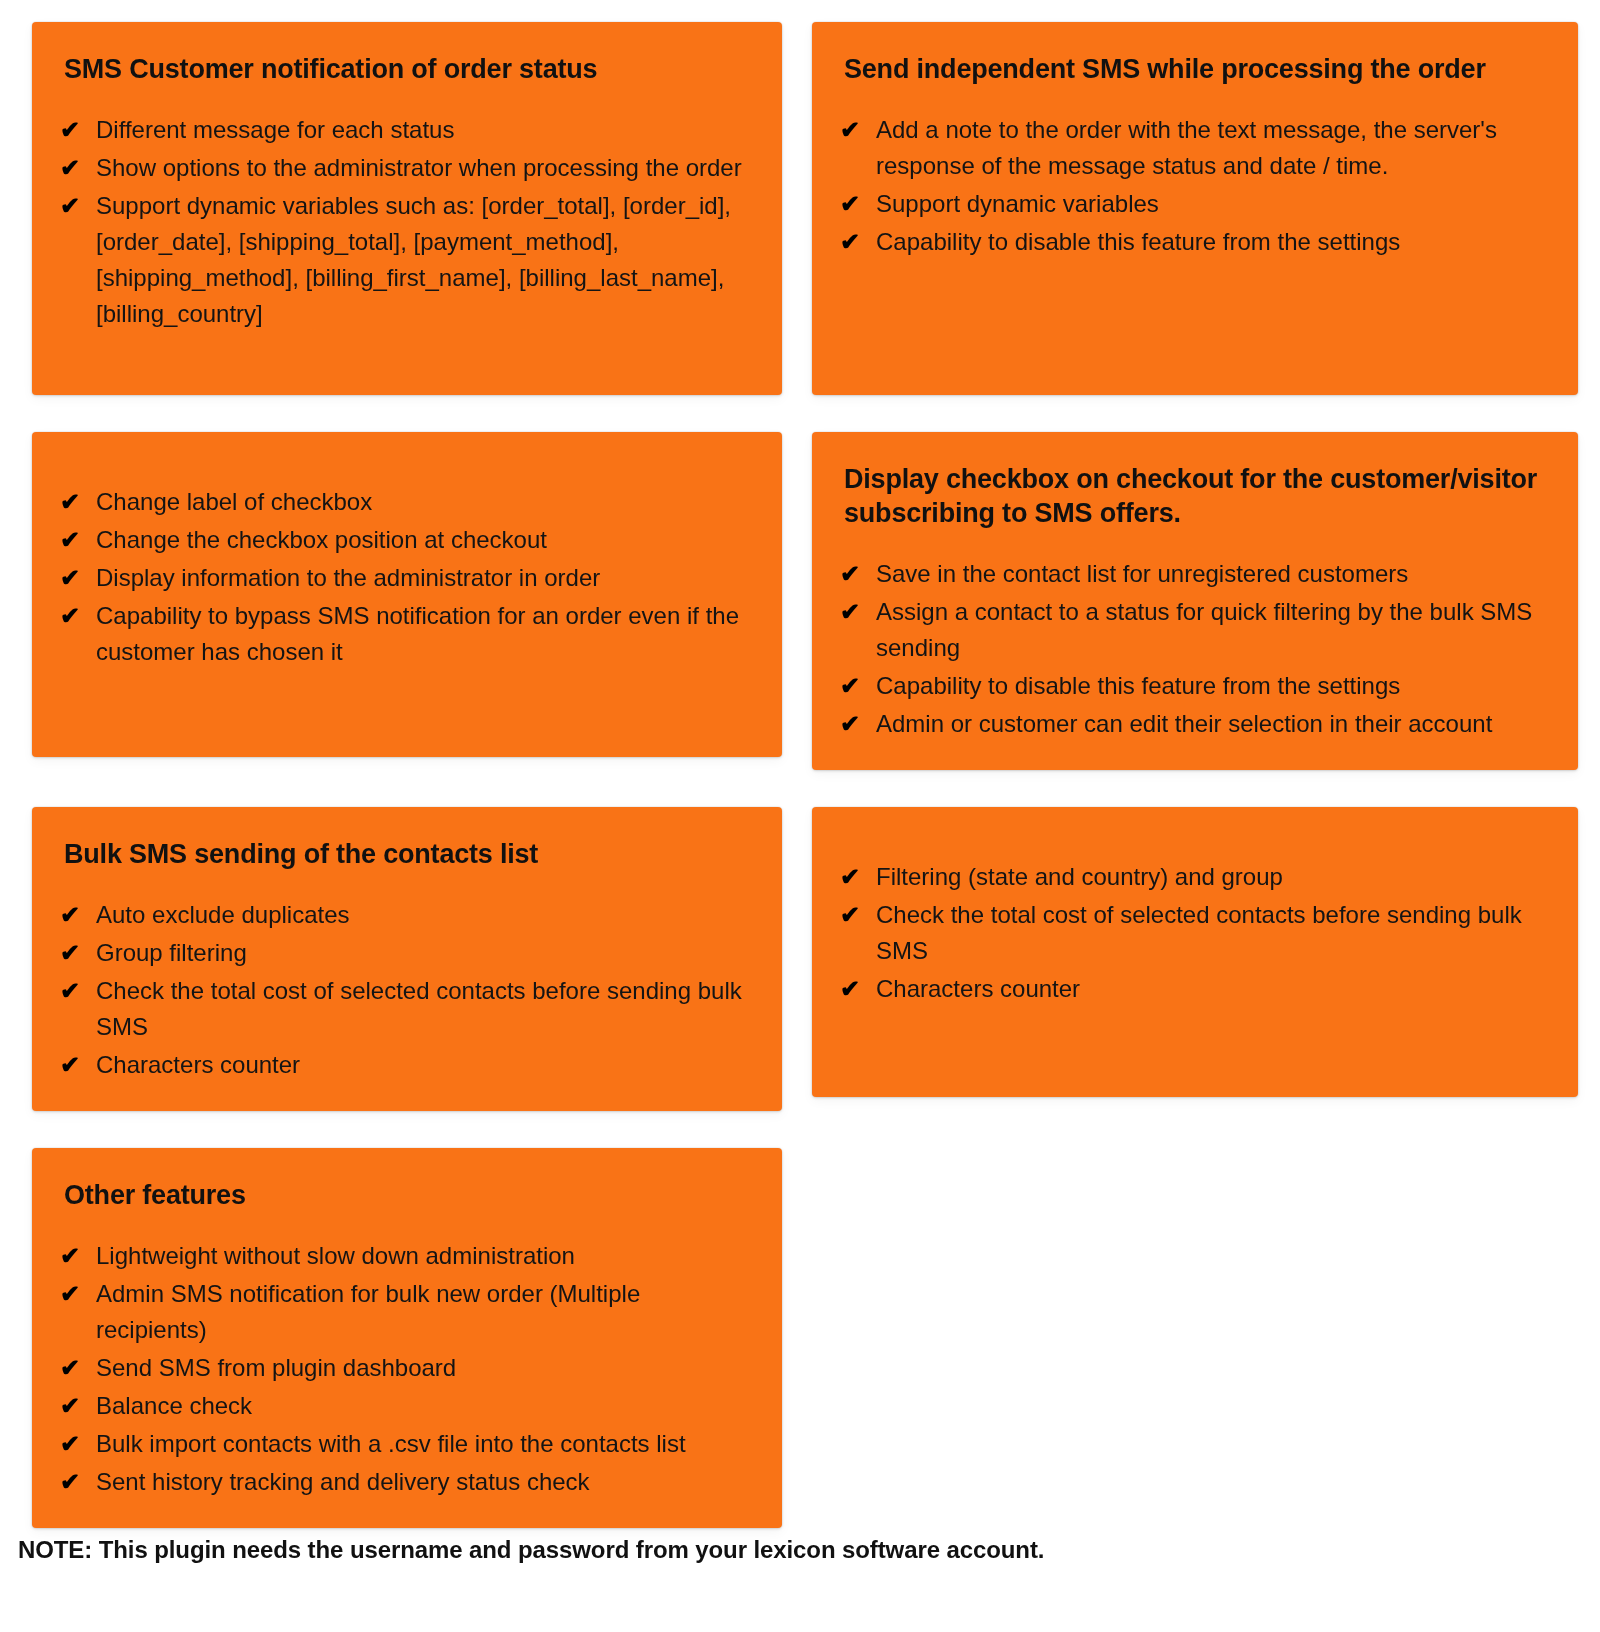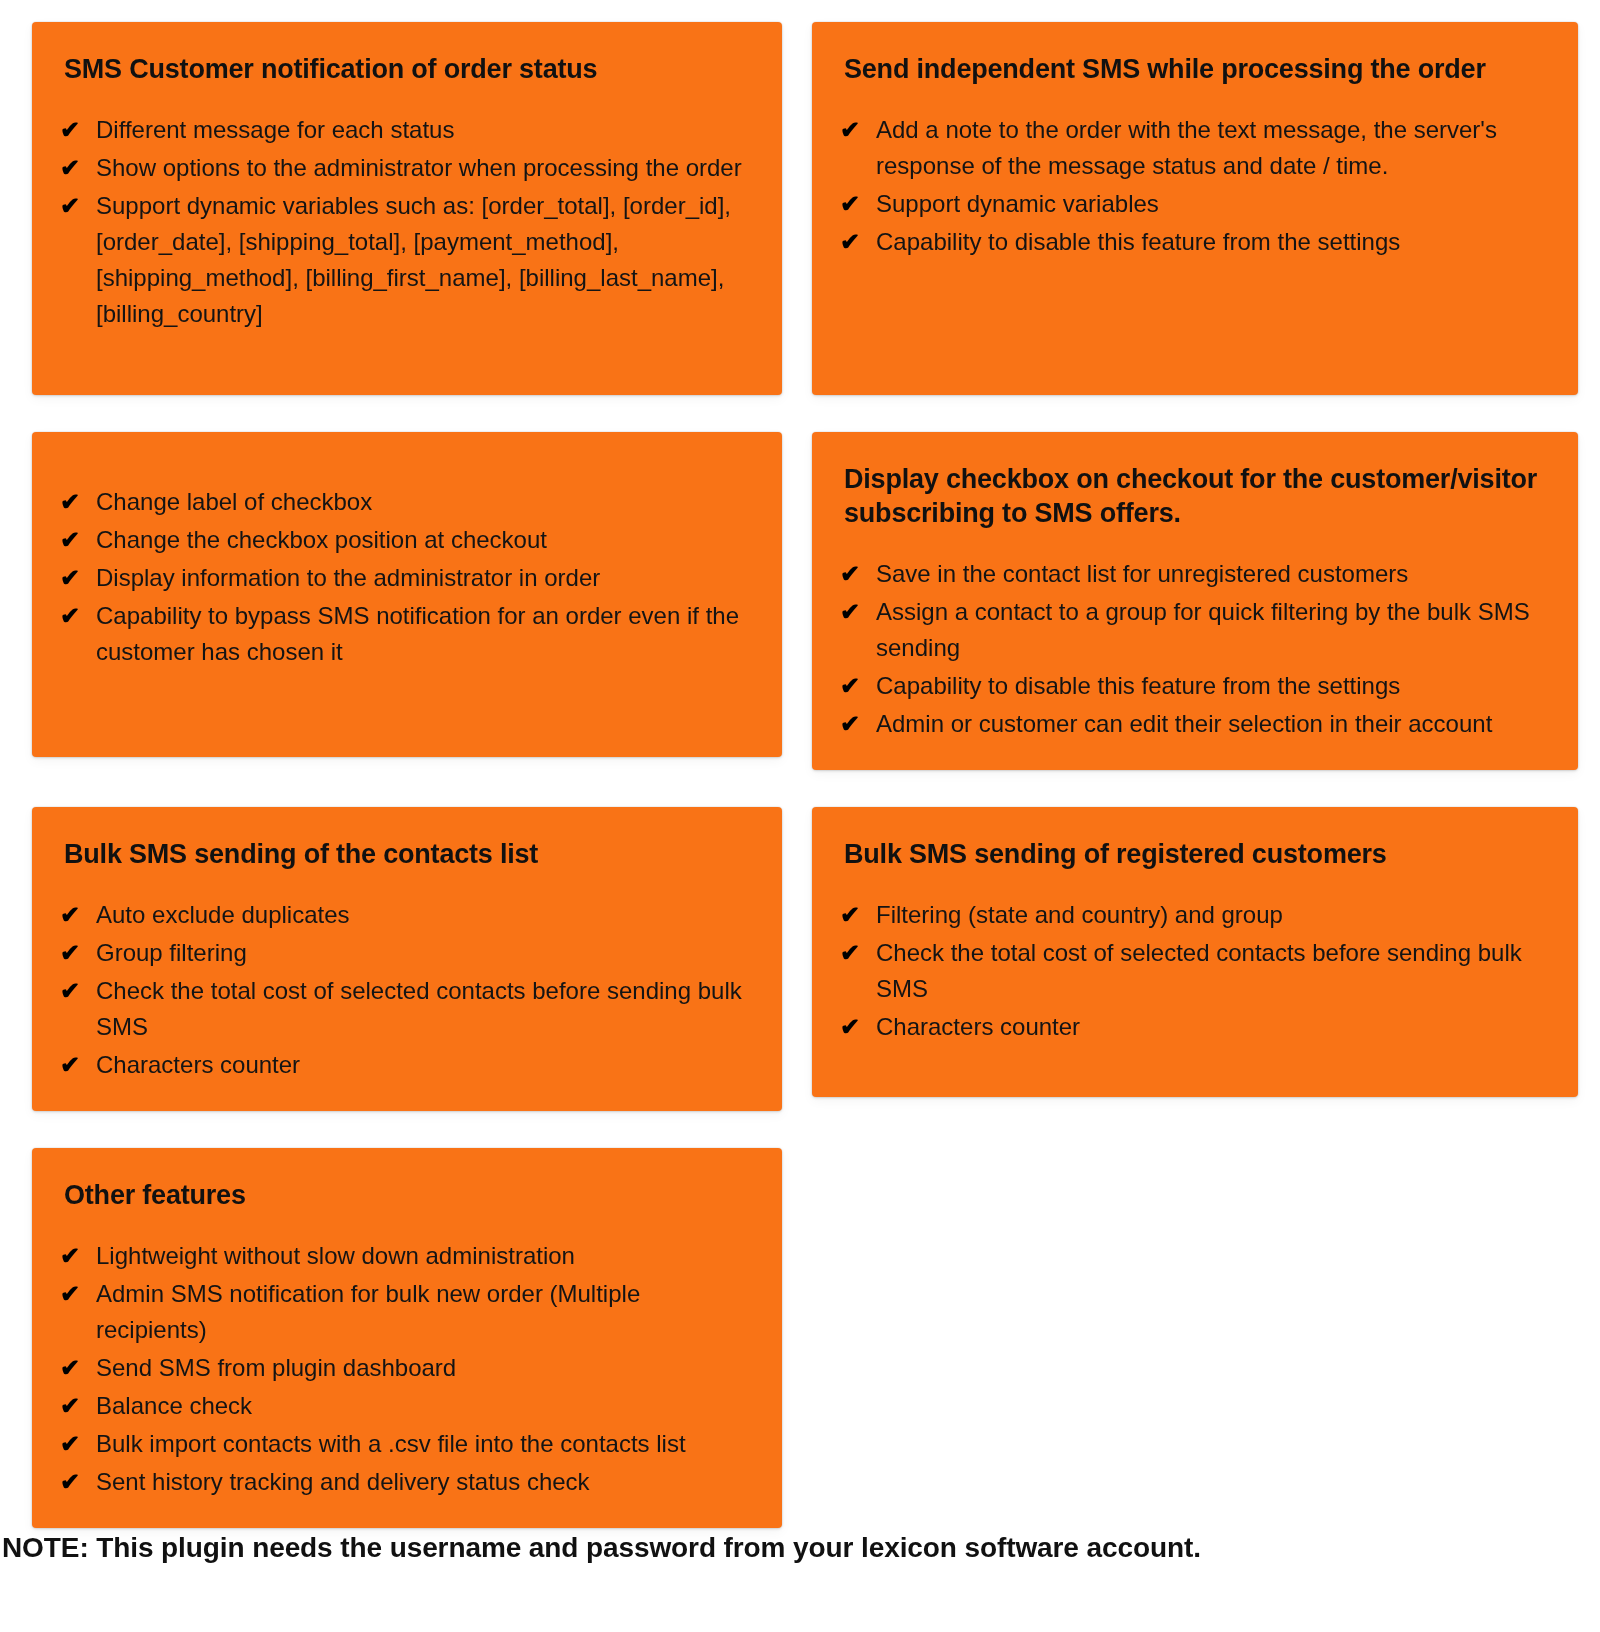--- a/index.html
+++ b/index.html
@@ -70,23 +70,23 @@
     font-weight: bold;
     text-align: left;
     padding-left: 10px;
   }
   .feature-text {
     flex: 1 1 auto;
     margin-left: 8px;
   }
   .note {
     position: absolute;
-    left: 2px;
+    left: 18px;
     bottom: 68px;
-    font-size: 28px;
+    font-size: 24px;
     font-weight: bold;
     color: #111111;
     letter-spacing: -0.1px;
   }
   .spacer-cell { }
 </style>
 </head>
 <body>
 
 <div class="page">
@@ -151,21 +151,21 @@
 
     <section class="card row2">
       <h2 class="card-title">Display checkbox on checkout for the customer/visitor subscribing to SMS offers.</h2>
       <ul class="feature-list">
         <li class="feature-item">
           <span class="check-icon">✔</span>
           <span class="feature-text">Save in the contact list for unregistered customers</span>
         </li>
         <li class="feature-item">
           <span class="check-icon">✔</span>
-          <span class="feature-text">Assign a contact to a group for quick filtering by the bulk SMS sending</span>
+          <span class="feature-text">Assign a contact to a status for quick filtering by the bulk SMS sending</span>
         </li>
         <li class="feature-item">
           <span class="check-icon">✔</span>
           <span class="feature-text">Capability to disable this feature from the settings</span>
         </li>
         <li class="feature-item">
           <span class="check-icon">✔</span>
           <span class="feature-text">Admin or customer can edit their selection in their account</span>
         </li>
       </ul>
@@ -187,21 +187,20 @@
           <span class="feature-text">Check the total cost of selected contacts before sending bulk SMS</span>
         </li>
         <li class="feature-item">
           <span class="check-icon">✔</span>
           <span class="feature-text">Characters counter</span>
         </li>
       </ul>
     </section>
 
     <section class="card row3">
-      <h2 class="card-title">Bulk SMS sending of registered customers</h2>
       <ul class="feature-list">
         <li class="feature-item">
           <span class="check-icon">✔</span>
           <span class="feature-text">Filtering (state and country) and group</span>
         </li>
         <li class="feature-item">
           <span class="check-icon">✔</span>
           <span class="feature-text">Check the total cost of selected contacts before sending bulk SMS</span>
         </li>
         <li class="feature-item">

